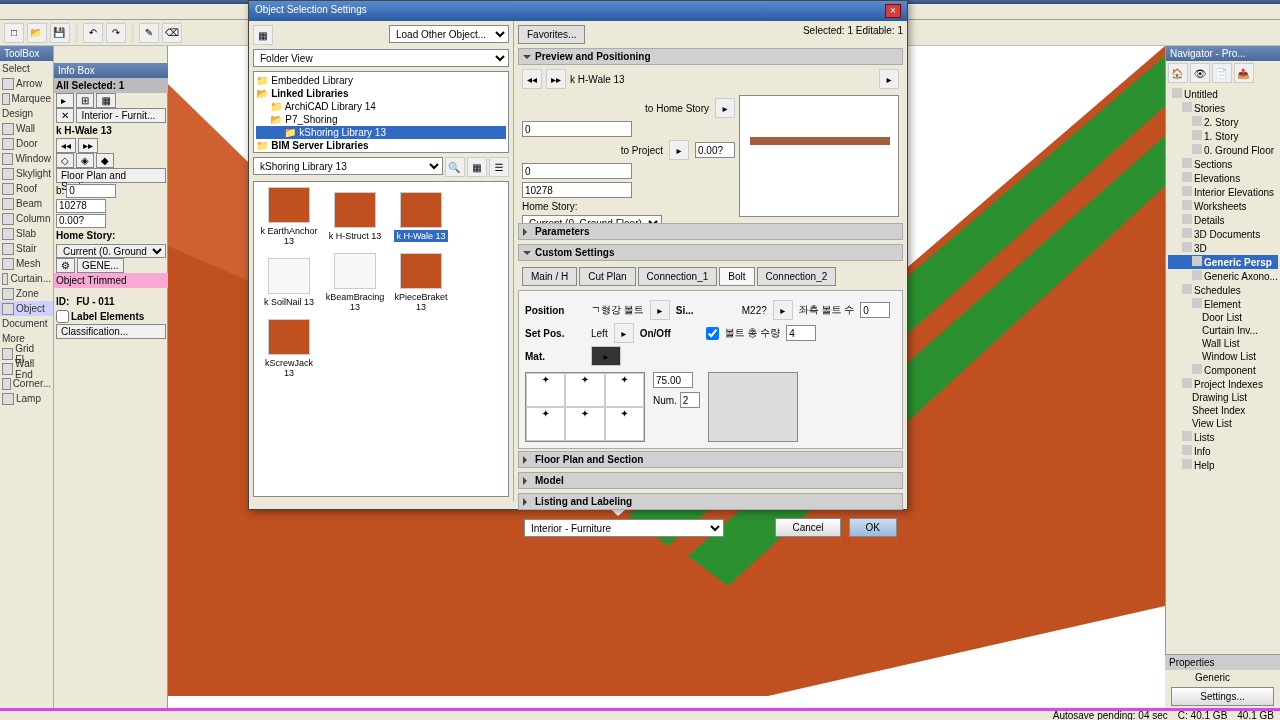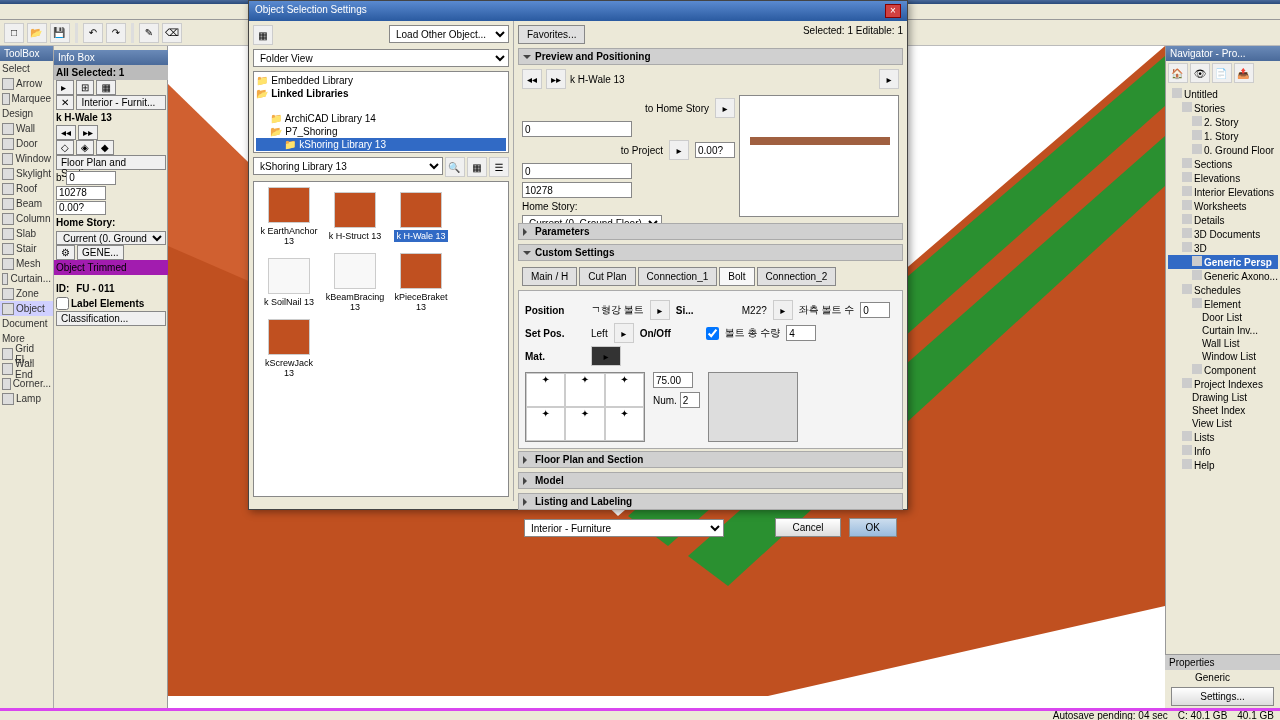--- a/index.html
+++ b/index.html
@@ -8,21 +8,21 @@
 .menubar{background:#ece9d8;height:16px;border-bottom:1px solid #999;}
 .toolbar-row{background:#ece9d8;height:26px;border-bottom:1px solid #bbb;display:flex;align-items:center;padding:2px 4px;gap:3px;}
 .tb-btn{width:20px;height:20px;border:1px solid #ccc;background:#f0f0f0;display:inline-flex;align-items:center;justify-content:center;cursor:pointer;}
 .sep{width:3px;height:20px;background:#ddd;margin:0 2px;}
 .left-col{position:absolute;left:0;top:46px;width:168px;bottom:12px;background:#ece9d8;border-right:1px solid #999;}
 .panel-title{background:linear-gradient(#6a8ab8,#4a6a9a);color:#fff;padding:2px 4px;font-size:10px;}
 .tool-row{display:flex;align-items:center;height:15px;padding:1px 2px;gap:2px;}
 .tool-row.sel{background:#d0d0ff;}
 .tool-ico{width:12px;height:12px;background:#ddd;border:1px solid #888;}
 .tool-lbl{font-size:10px;color:#333;}
-.infobox{position:absolute;left:54px;top:4px;width:114px;}
+.infobox{position:absolute;left:54px;top:17px;width:114px;}
 .info-field{display:flex;align-items:center;padding:1px 2px;gap:2px;height:15px;}
 .info-btn{border:1px solid #888;background:#f0f0f0;padding:1px 4px;cursor:pointer;min-width:18px;height:15px;}
 .info-input{border:1px solid #888;width:50px;height:14px;padding:0 2px;font-size:10px;}
 .main-area{position:absolute;left:168px;top:46px;right:115px;bottom:12px;background:#fff;}
 .viewport{position:absolute;inset:0;overflow:hidden;}
 .right-col{position:absolute;right:0;top:46px;width:115px;bottom:12px;background:#ece9d8;border-left:1px solid #999;}
 .nav-tree{padding:2px;font-size:10px;}
 .tree-row{padding:1px 0 1px 4px;cursor:pointer;white-space:nowrap;}
 .tree-row.sel{background:#316ac5;color:#fff;}
 .tree-ico{width:10px;height:10px;display:inline-block;background:#ccc;margin-right:2px;}
@@ -216,21 +216,21 @@
       <div class="info-field">
           <b>Home Story:</b>
         </div>
       <div class="info-field">
           <select class="info-input" style="width:100%;"><option>Current (0. Ground Floor)</option></select>
         </div>
       <div class="info-field">
           <span class="info-btn">⚙</span>
           <span class="info-btn">GENE...</span>
         </div>
-      <div class="info-field" style="background:#a21caf;">
+      <div class="info-field" style="background:#f9a8d4;">
           <span>Object Trimmed</span>
         </div>
       <div style="height:6px;"></div>
       <div class="info-field"><b>ID:</b>&nbsp;<b>FU - 011</b></div>
       <div class="info-field">
           <input type="checkbox" style="">
           <b>Label Elements</b>
         </div>
       <div class="info-field">
           <span class="info-btn" style="flex:1;">Classification...</span>
@@ -297,21 +297,21 @@
     <div class="dlg-left">
       <div style="display:flex;gap:4px;margin-bottom:4px;">
         <div class="tb-btn">▦</div>
         <div style="flex:1;"></div>
         <select class="dropdown" style="width:120px;"><option>Load Other Object...</option></select>
       </div>
       <select class="dropdown" style="width:100%;margin-bottom:4px;"><option>Folder View</option></select>
       <div class="lib-tree">
         <div class="row">📁 <span>Embedded Library</span></div>
         <div class="row">📂 <b>Linked Libraries</b></div>
-        <div class="row" style="padding-left:14px;margin-top:12px;">📁 <span>ArchiCAD Library 14</span></div>
+        <div class="row" style="padding-left:14px;">📁 <span>ArchiCAD Library 14</span></div>
         <div class="row" style="padding-left:14px;">📂 <span>P7_Shoring</span></div>
         <div class="row sel" style="padding-left:28px;">📁 <span>kShoring Library 13</span></div>
         <div class="row">📁 <b>BIM Server Libraries</b></div>
         <div class="row">📁 </div>
       </div>
       <div style="display:flex;gap:2px;margin:4px 0;">
         <select class="dropdown" style="flex:1;"><option>kShoring Library 13</option></select>
         <div class="tb-btn">🔍</div>
         <div class="tb-btn">▦</div>
         <div class="tb-btn">☰</div>

